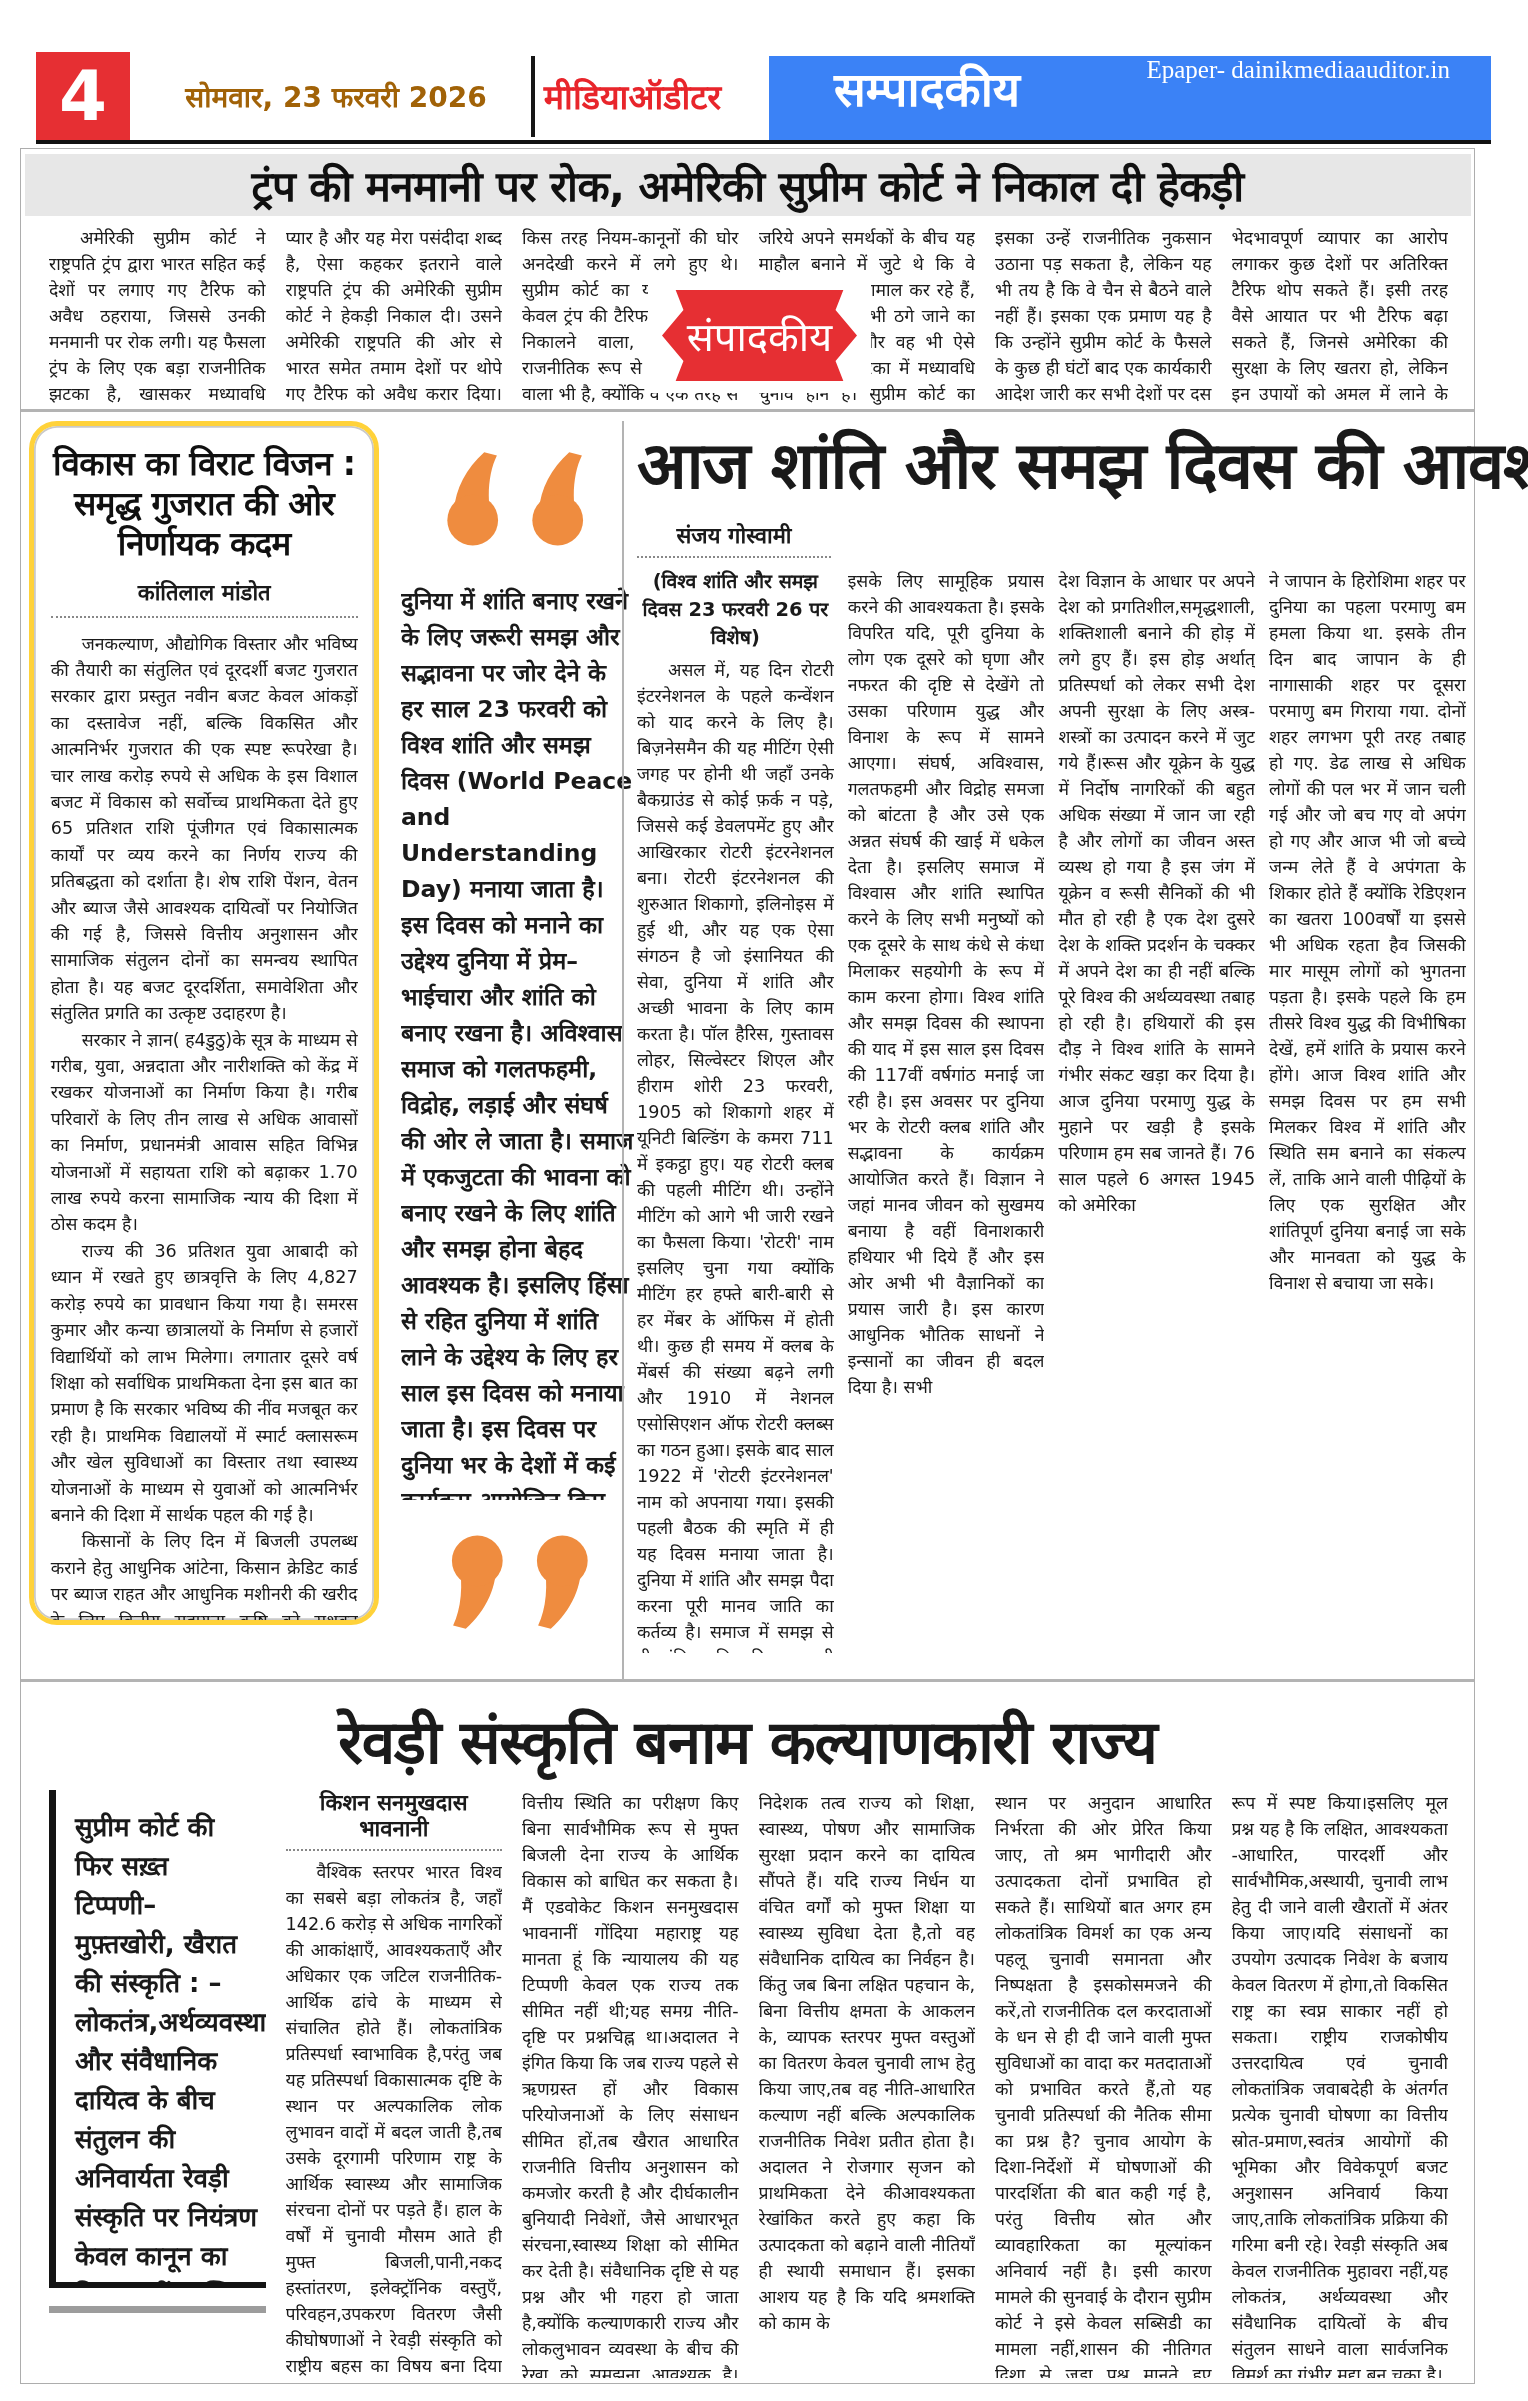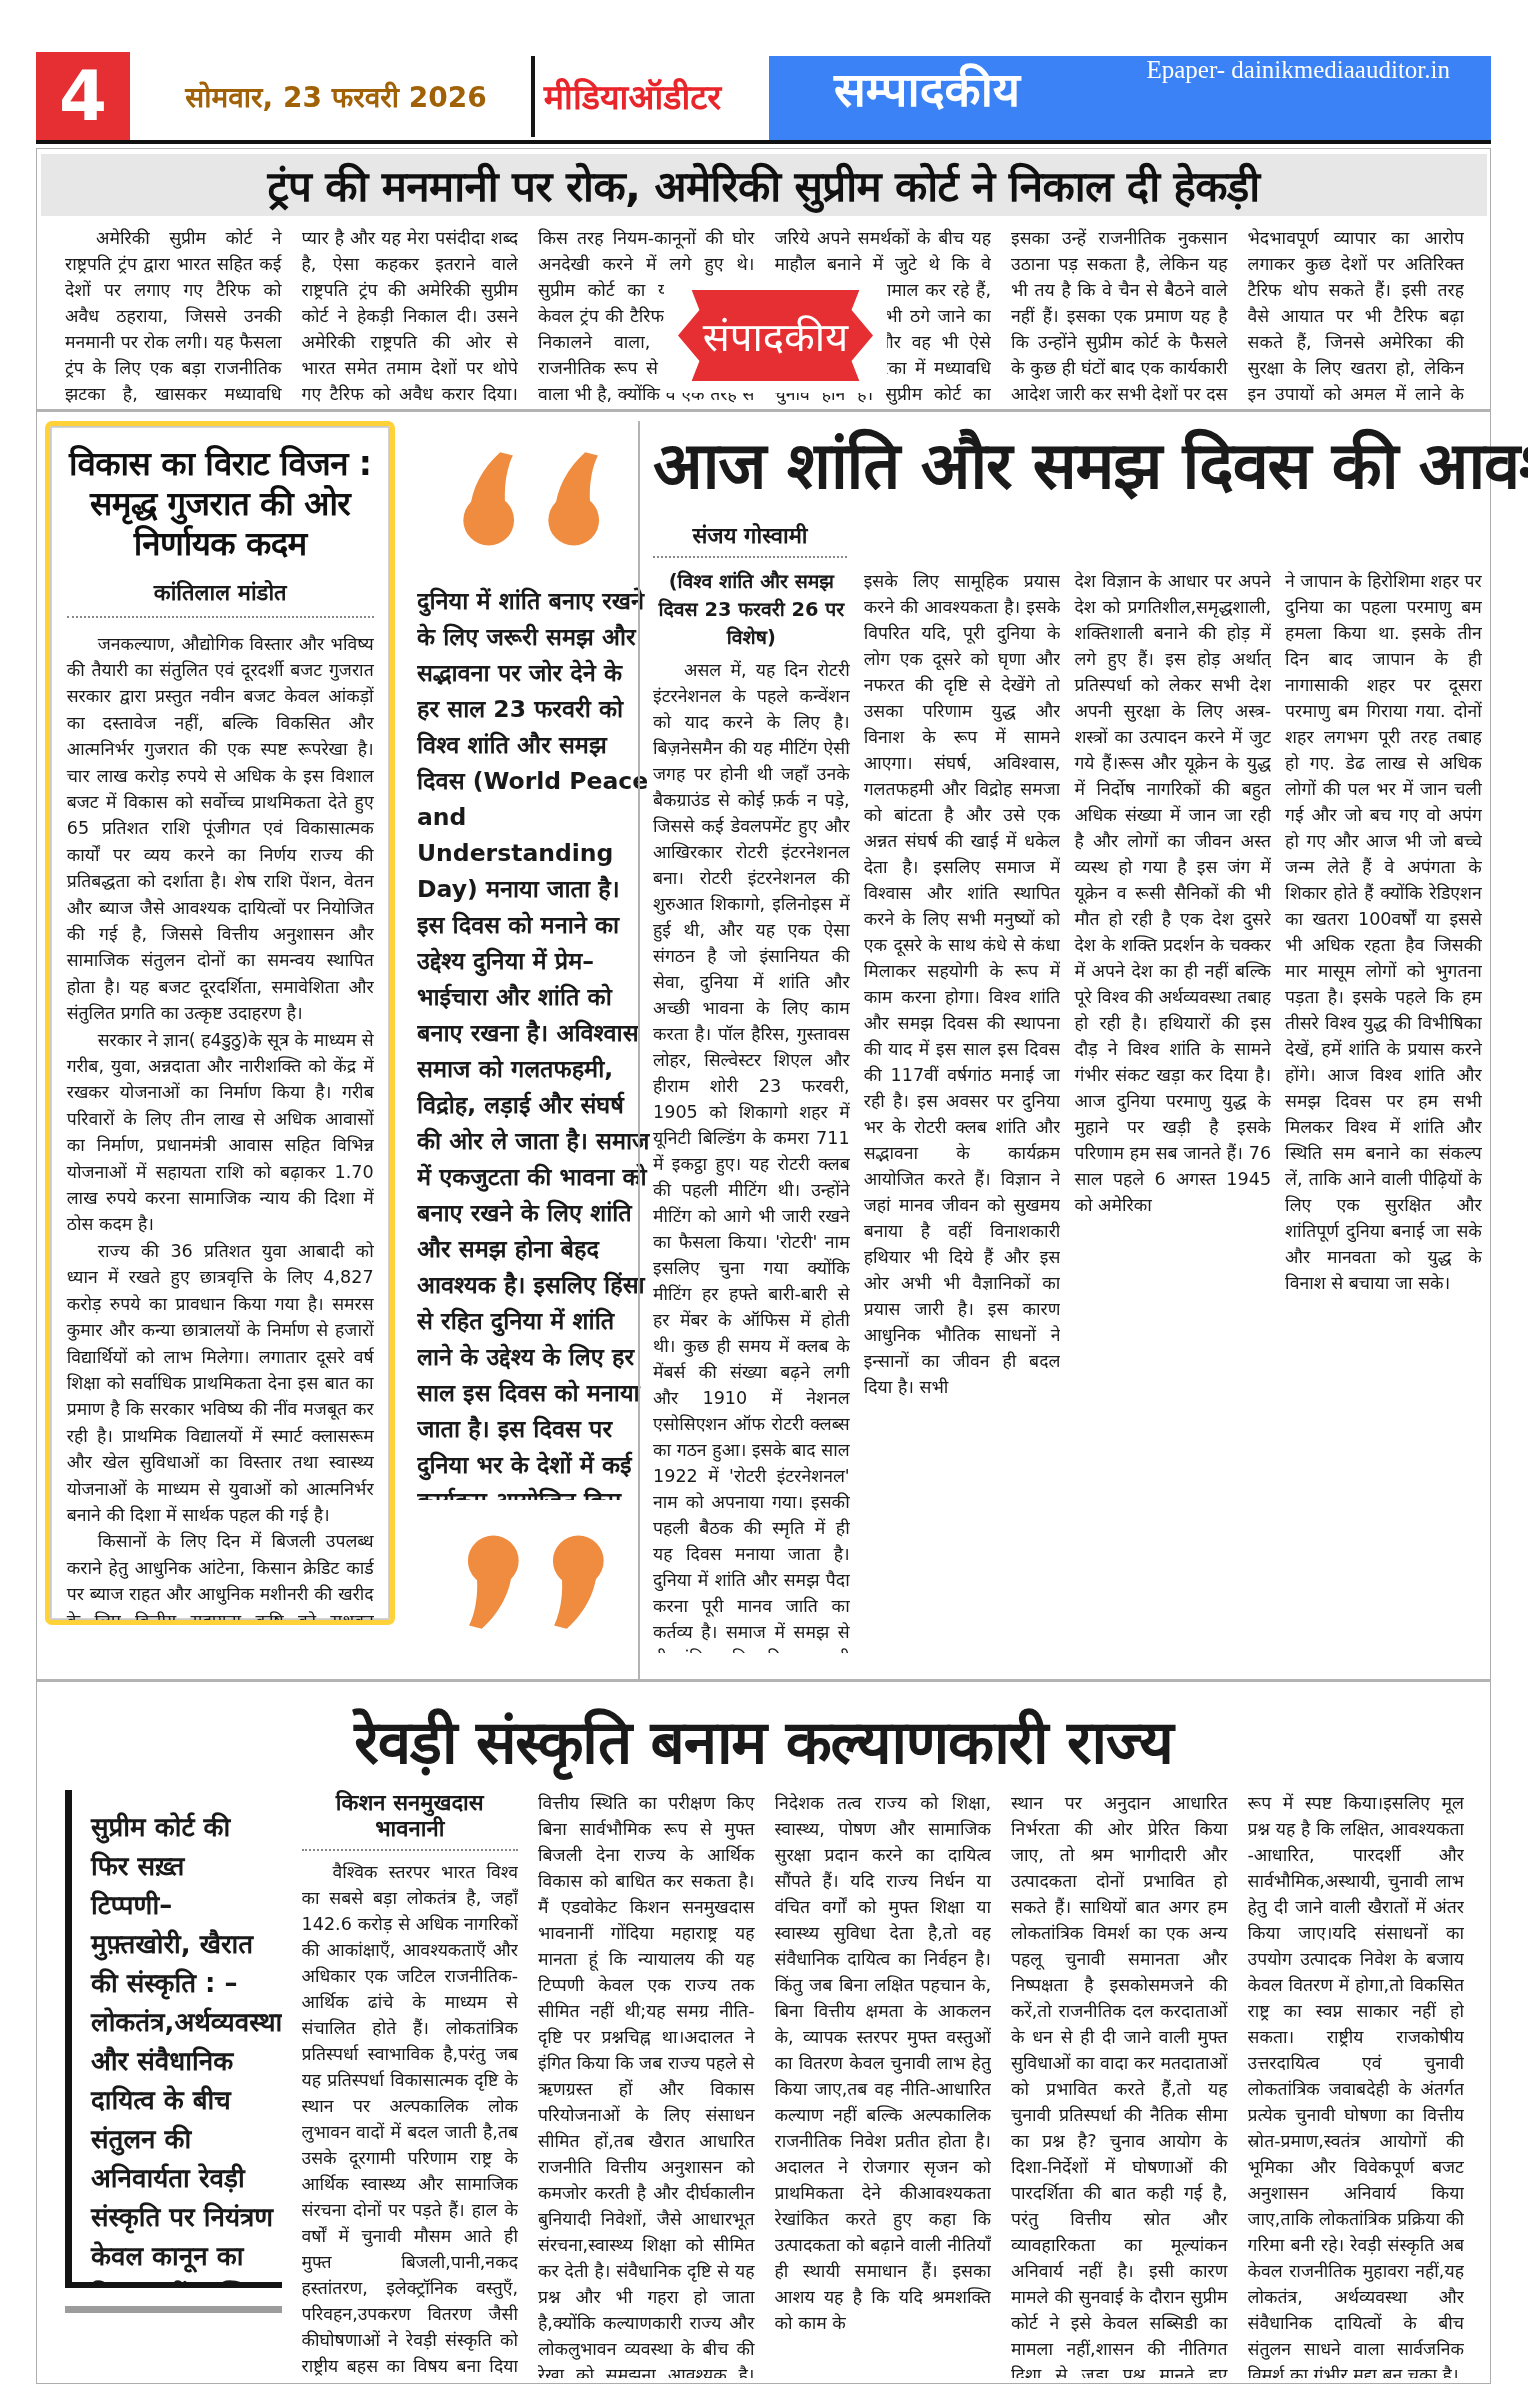--- a/index.html
+++ b/index.html
@@ -11,39 +11,39 @@
   .pagenum { position:absolute; left:0; top:0; width:94px; height:88px; background:#e62f33; color:#fff; font-size:69px; font-weight:bold; display:flex; align-items:center; justify-content:center; }
   .date { position:absolute; left:112px; top:0; width:376px; height:88px; display:flex; align-items:center; justify-content:center; font-size:28px; font-weight:bold; color:#a16207; }
   .hsep { position:absolute; left:495px; top:3.5px; width:3.5px; height:81px; background:#161616; }
   .masthead { position:absolute; left:484px; top:0; width:225px; height:88px; display:flex; align-items:center; justify-content:center; font-size:34px; font-weight:bold; color:#e8252b; }
   .redbar { position:absolute; left:733px; right:0; top:4px; height:88px; background:#3b82f6; color:#fff; display:flex; }
   .sectitle { font-size:47px; font-weight:bold; margin-left:65px; }
   .epaper { font-family:"Liberation Serif",serif; font-size:25px; margin-left:auto; margin-right:41px; }
   .blackrule { position:absolute; left:36px; top:140px; width:1455px; height:4.1px; background:#111; }
 
   
-  .frame { position:absolute; left:36px; top:148px; width:1455px; height:2236px; border:1.8px solid #adadad; background:#fff; }
+  .frame { position:absolute; left:20px; top:148px; width:1455px; height:2236px; border:1.8px solid #adadad; background:#fff; }
 
   .band { position:absolute; left:3.5px; top:4.7px; right:3.5px; height:62px; background:#e7e7e7; display:flex; align-items:center; justify-content:center; }
   .band h1 { font-size:42px; font-weight:bold; letter-spacing:-0.6px; color:#101010; white-space:nowrap; }
 
   .topcols { position:absolute; left:28px; right:26px; top:76px; height:182px; display:flex; gap:20px; }
   .tcol { flex:1; font-size:17.6px; line-height:26px; text-align:justify; overflow:hidden; }
   .ind { text-indent:31px; }
 
   .badge-halo { position:absolute; left:627px; top:128px; width:223px; height:116px; background:#fff; }
   .badge { position:absolute; left:641px; top:141px; width:195px; height:91px; background:#e62f33; color:#fff;
            clip-path:polygon(7% 0,93% 0,89% 22%,100% 50%,89% 78%,93% 100%,7% 100%,11% 78%,0 50%,11% 22%);
            display:flex; align-items:center; justify-content:center; font-size:40px; font-weight:normal; }
 
   .hdiv { position:absolute; left:0; right:0; height:2.9px; background:#b3b3b3; }
   .d1 { top:260px; } .d2 { top:1530px; }
 
   
-  .leftbox { position:absolute; left:8.2px; top:272px; width:350px; height:1204px; border:5.9px solid #ffd23a; border-radius:7px;
+  .leftbox { position:absolute; left:8.2px; top:272px; width:350px; height:1204px; border:5.9px solid #ffd23a; border-radius:28px;
              box-shadow: inset 0 0 0 1.8px #c9c9c9; padding:17.6px 16.5px 7px; overflow:hidden; background:#fff; }
   .leftbox h2 { font-size:33px; line-height:1.22; text-align:center; letter-spacing:-0.6px; color:#101010; }
   .byline { margin-top:11.8px; text-align:center; font-size:22px; font-weight:bold; }
   .dotrule { border-bottom:2.4px dotted #888; margin:9.4px 0 13px; }
   .boxbody p { font-size:17.6px; line-height:26.4px; text-align:justify; text-indent:31px; }
 
   
   .quotecol { position:absolute; left:380px; top:276px; width:233px; height:1251px; display:flex; flex-direction:column; align-items:center; overflow:hidden; }
   .qrow { display:flex; gap:27px; margin:26px 0 34px; }
   .qrow svg { width:58px; height:98px; fill:#ef8c3f; }

